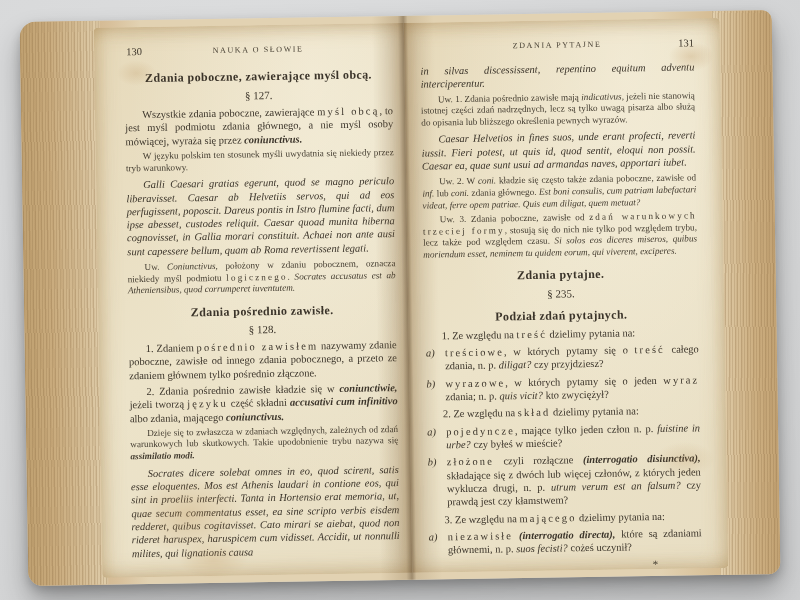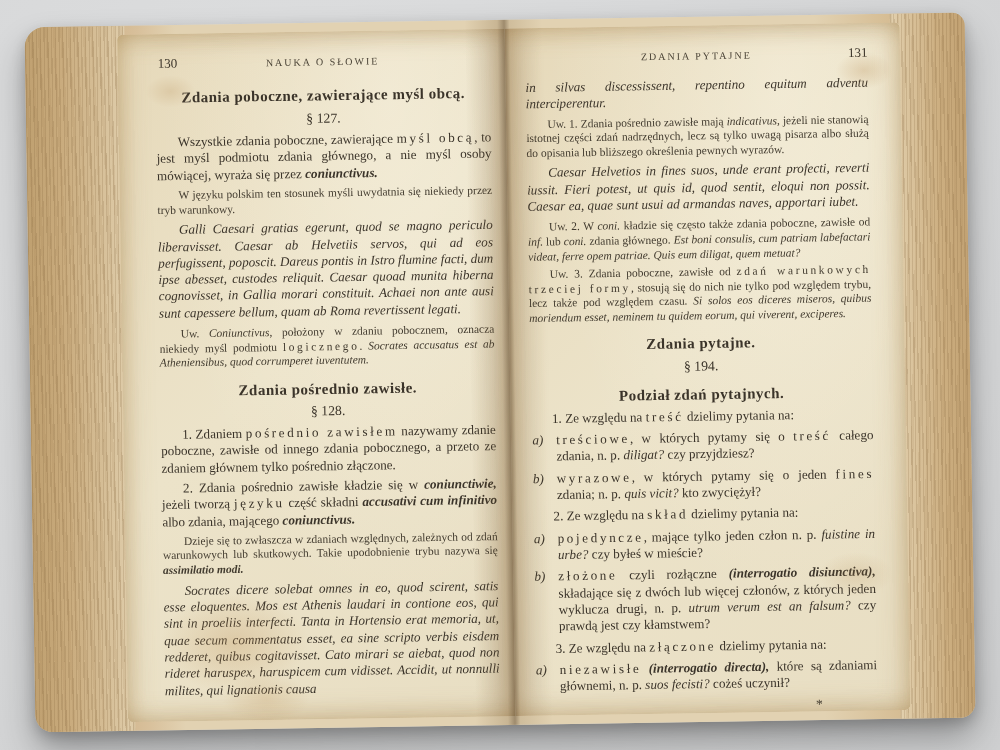--- a/index.html
+++ b/index.html
@@ -128,29 +128,29 @@
         <span class="running-head">ZDANIA PYTAJNE</span>
         <span class="pagenum r">131</span>
       </div>
       <div>
           <div class="blk b-pic"><span class="r-n">in silvas discessissent, repentino equitum adventu interciperentur.</span></div>
           <div class="blk b-ps"><span class="r-n">Uw. 1. Zdania pośrednio zawisłe mają </span><span class="r-i">indicativus</span><span class="r-n">, jeżeli nie stanowią istotnej części zdań nadrzędnych, lecz są tylko uwagą pisarza albo służą do opisania lub bliższego określenia pewnych wyrazów.</span></div>
           <div class="blk b-pi"><span class="r-n">Caesar Helvetios in fines suos, unde erant profecti, reverti iussit. Fieri potest, ut quis id, quod sentit, eloqui non possit. Caesar ea, quae sunt usui ad armandas naves, apportari iubet.</span></div>
           <div class="blk b-ps"><span class="r-n">Uw. 2. W </span><span class="r-i">coni.</span><span class="r-n"> kładzie się często także zdania poboczne, zawisłe od </span><span class="r-i">inf.</span><span class="r-n"> lub </span><span class="r-i">coni.</span><span class="r-n"> zdania głównego. </span><span class="r-i">Est boni consulis, cum patriam labefactari videat, ferre opem patriae. Quis eum diligat, quem metuat?</span></div>
           <div class="blk b-ps"><span class="r-n">Uw. 3. Zdania poboczne, zawisłe od </span><span class="r-sp">zdań warunkowych trzeciej formy</span><span class="r-n">, stosują się do nich nie tylko pod względem trybu, lecz także pod względem czasu. </span><span class="r-i">Si solos eos diceres miseros, quibus moriendum esset, neminem tu quidem eorum, qui viverent, exciperes.</span></div>
           <div class="blk b-h1"><span class="r-b">Zdania pytajne.</span></div>
-          <div class="blk b-sec"><span class="r-n">§ 194.</span></div>
+          <div class="blk b-sec"><span class="r-n">§ 235.</span></div>
           <div class="blk b-h2"><span class="r-b">Podział zdań pytajnych.</span></div>
           <div class="blk b-p"><span class="r-n">1. Ze względu na </span><span class="r-sp">treść</span><span class="r-n"> dzielimy pytania na:</span></div>
           <div class="blk b-li"><span class="lbl">a)</span><span class="r-sp">treściowe</span><span class="r-n">, w których pytamy się o </span><span class="r-sp">treść</span><span class="r-n"> całego zdania, n. p. </span><span class="r-i">diligat?</span><span class="r-n"> czy przyjdziesz?</span></div>
-          <div class="blk b-li"><span class="lbl">b)</span><span class="r-sp">wyrazowe</span><span class="r-n">, w których pytamy się o jeden </span><span class="r-sp">fines</span><span class="r-n"> zdania; n. p. </span><span class="r-i">quis vicit?</span><span class="r-n"> kto zwyciężył?</span></div>
+          <div class="blk b-li"><span class="lbl">b)</span><span class="r-sp">wyrazowe</span><span class="r-n">, w których pytamy się o jeden </span><span class="r-sp">wyraz</span><span class="r-n"> zdania; n. p. </span><span class="r-i">quis vicit?</span><span class="r-n"> kto zwyciężył?</span></div>
           <div class="blk b-p"><span class="r-n">2. Ze względu na </span><span class="r-sp">skład</span><span class="r-n"> dzielimy pytania na:</span></div>
           <div class="blk b-li"><span class="lbl">a)</span><span class="r-sp">pojedyncze</span><span class="r-n">, mające tylko jeden człon n. p. </span><span class="r-i">fuistine in urbe?</span><span class="r-n"> czy byłeś w mieście?</span></div>
           <div class="blk b-li"><span class="lbl">b)</span><span class="r-sp">złożone</span><span class="r-n"> czyli rozłączne </span><span class="r-bi">(interrogatio disiunctiva),</span><span class="r-n"> składające się z dwóch lub więcej członów, z których jeden wyklucza drugi, n. p. </span><span class="r-i">utrum verum est an falsum?</span><span class="r-n"> czy prawdą jest czy kłamstwem?</span></div>
-          <div class="blk b-p"><span class="r-n">3. Ze względu na </span><span class="r-sp">złączone</span><span class="r-n"> dzielimy pytania na:</span></div>
+          <div class="blk b-p"><span class="r-n">3. Ze względu na </span><span class="r-sp">mającego</span><span class="r-n"> dzielimy pytania na:</span></div>
           <div class="blk b-li"><span class="lbl">a)</span><span class="r-sp">niezawisłe</span><span class="r-n"> </span><span class="r-bi">(interrogatio directa),</span><span class="r-n"> które są zdaniami głównemi, n. p. </span><span class="r-i">suos fecisti?</span><span class="r-n"> cożeś uczynił?</span></div>
           <div class="blk b-note"><span class="r-n">*</span></div>
         </div>
     </div>
   </div>
 
   <div class="gutter"></div>
   <div class="stain s1"></div>
   <div class="stain s2"></div>
   <div class="stain s3"></div>

